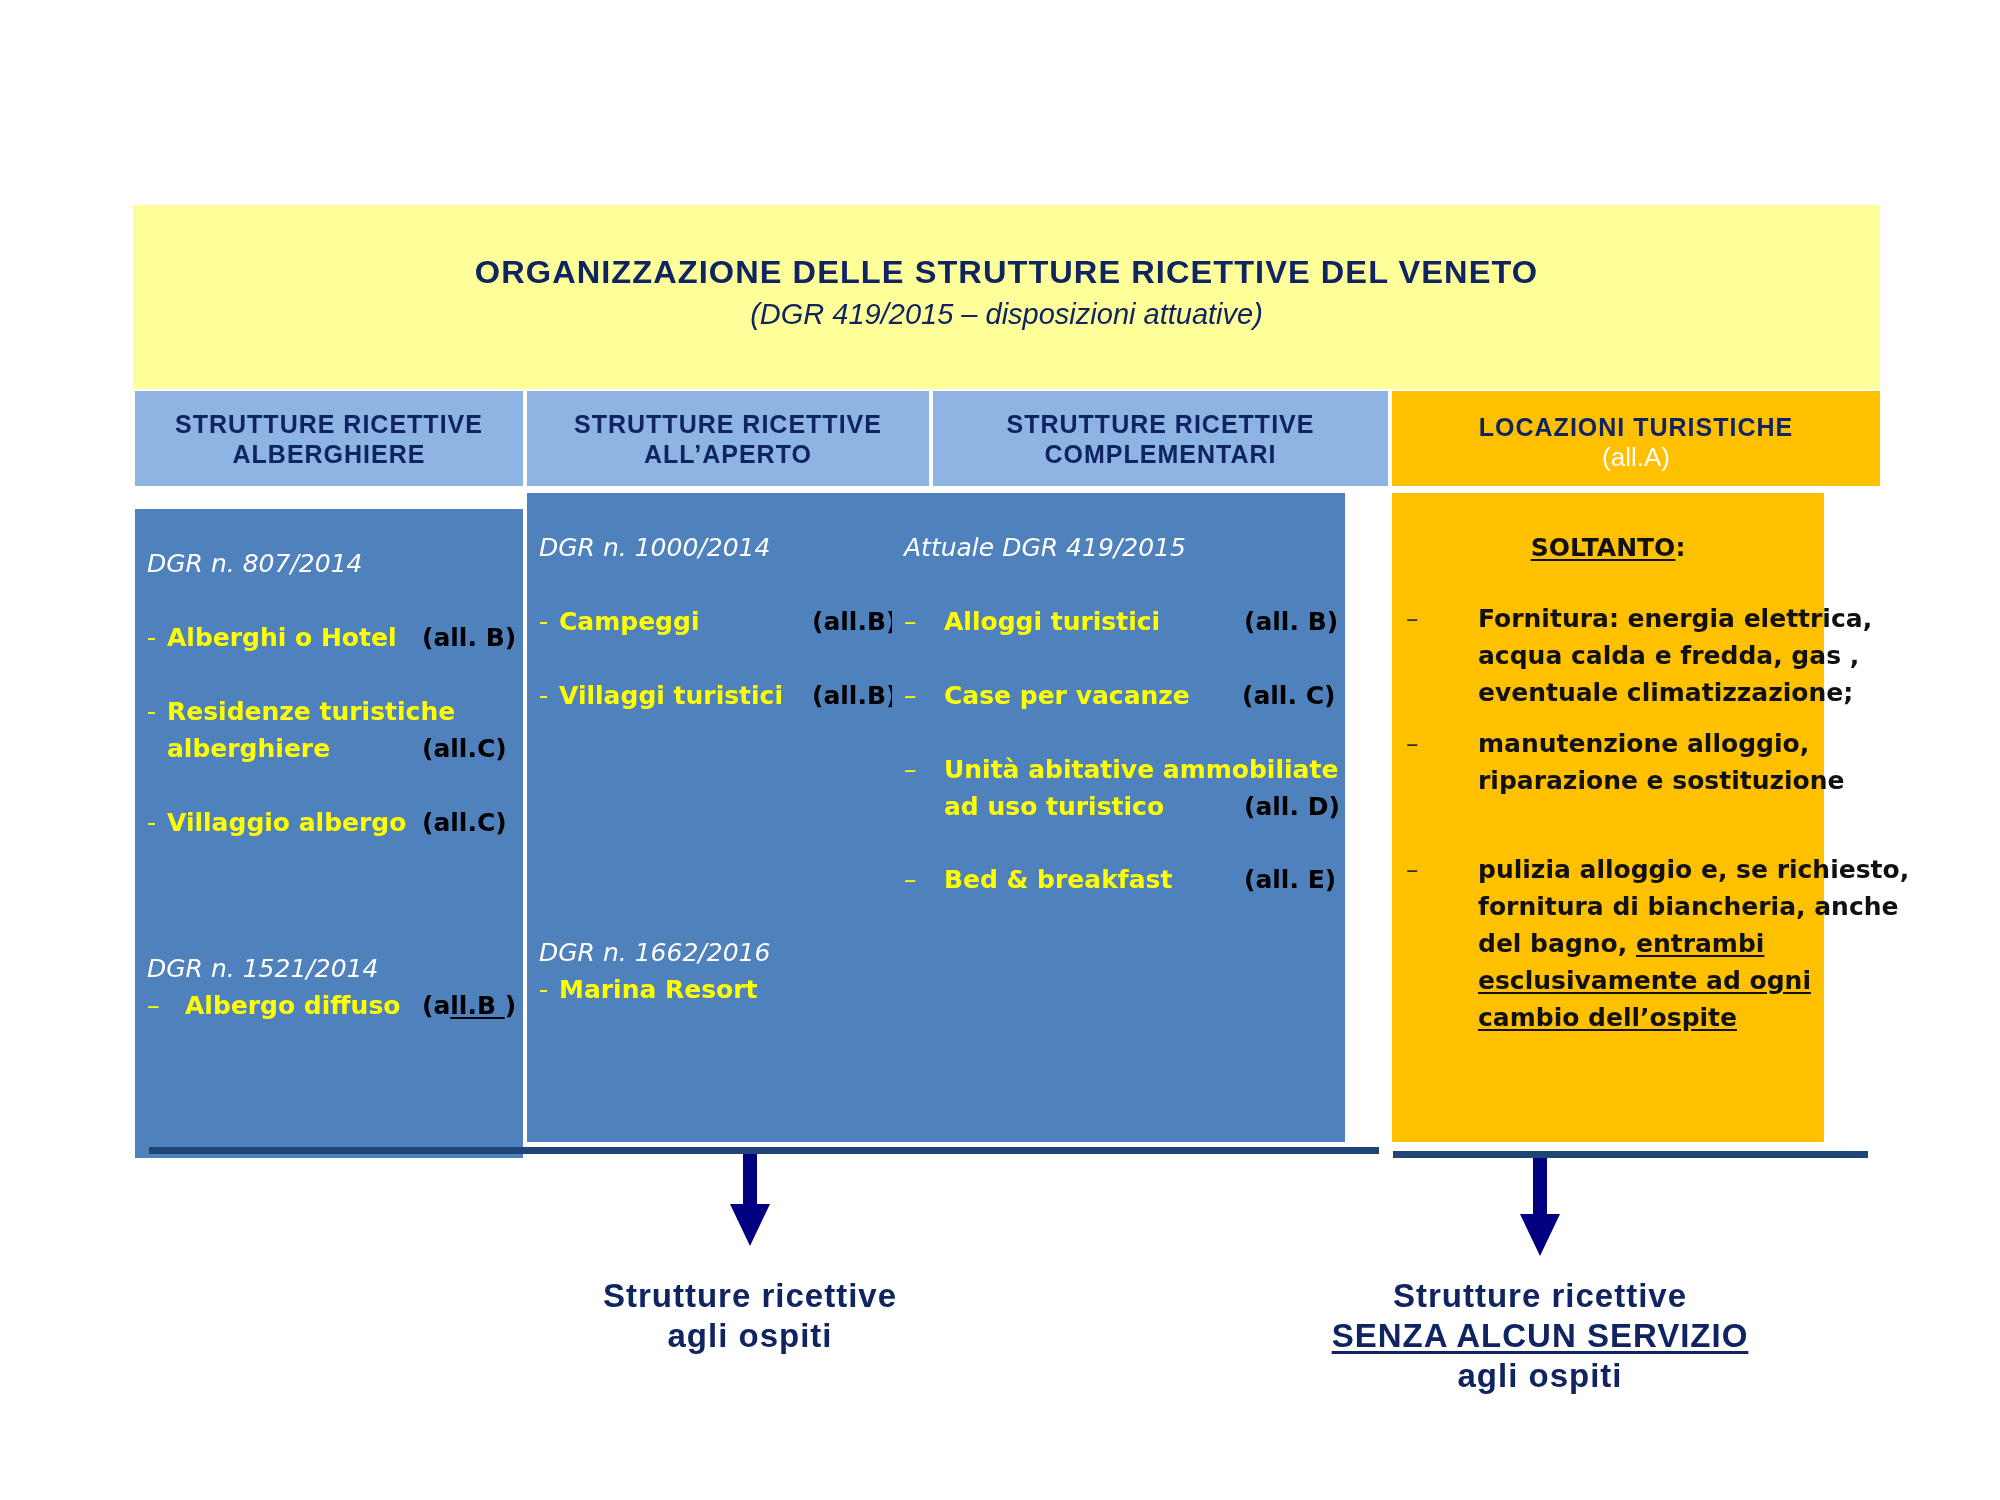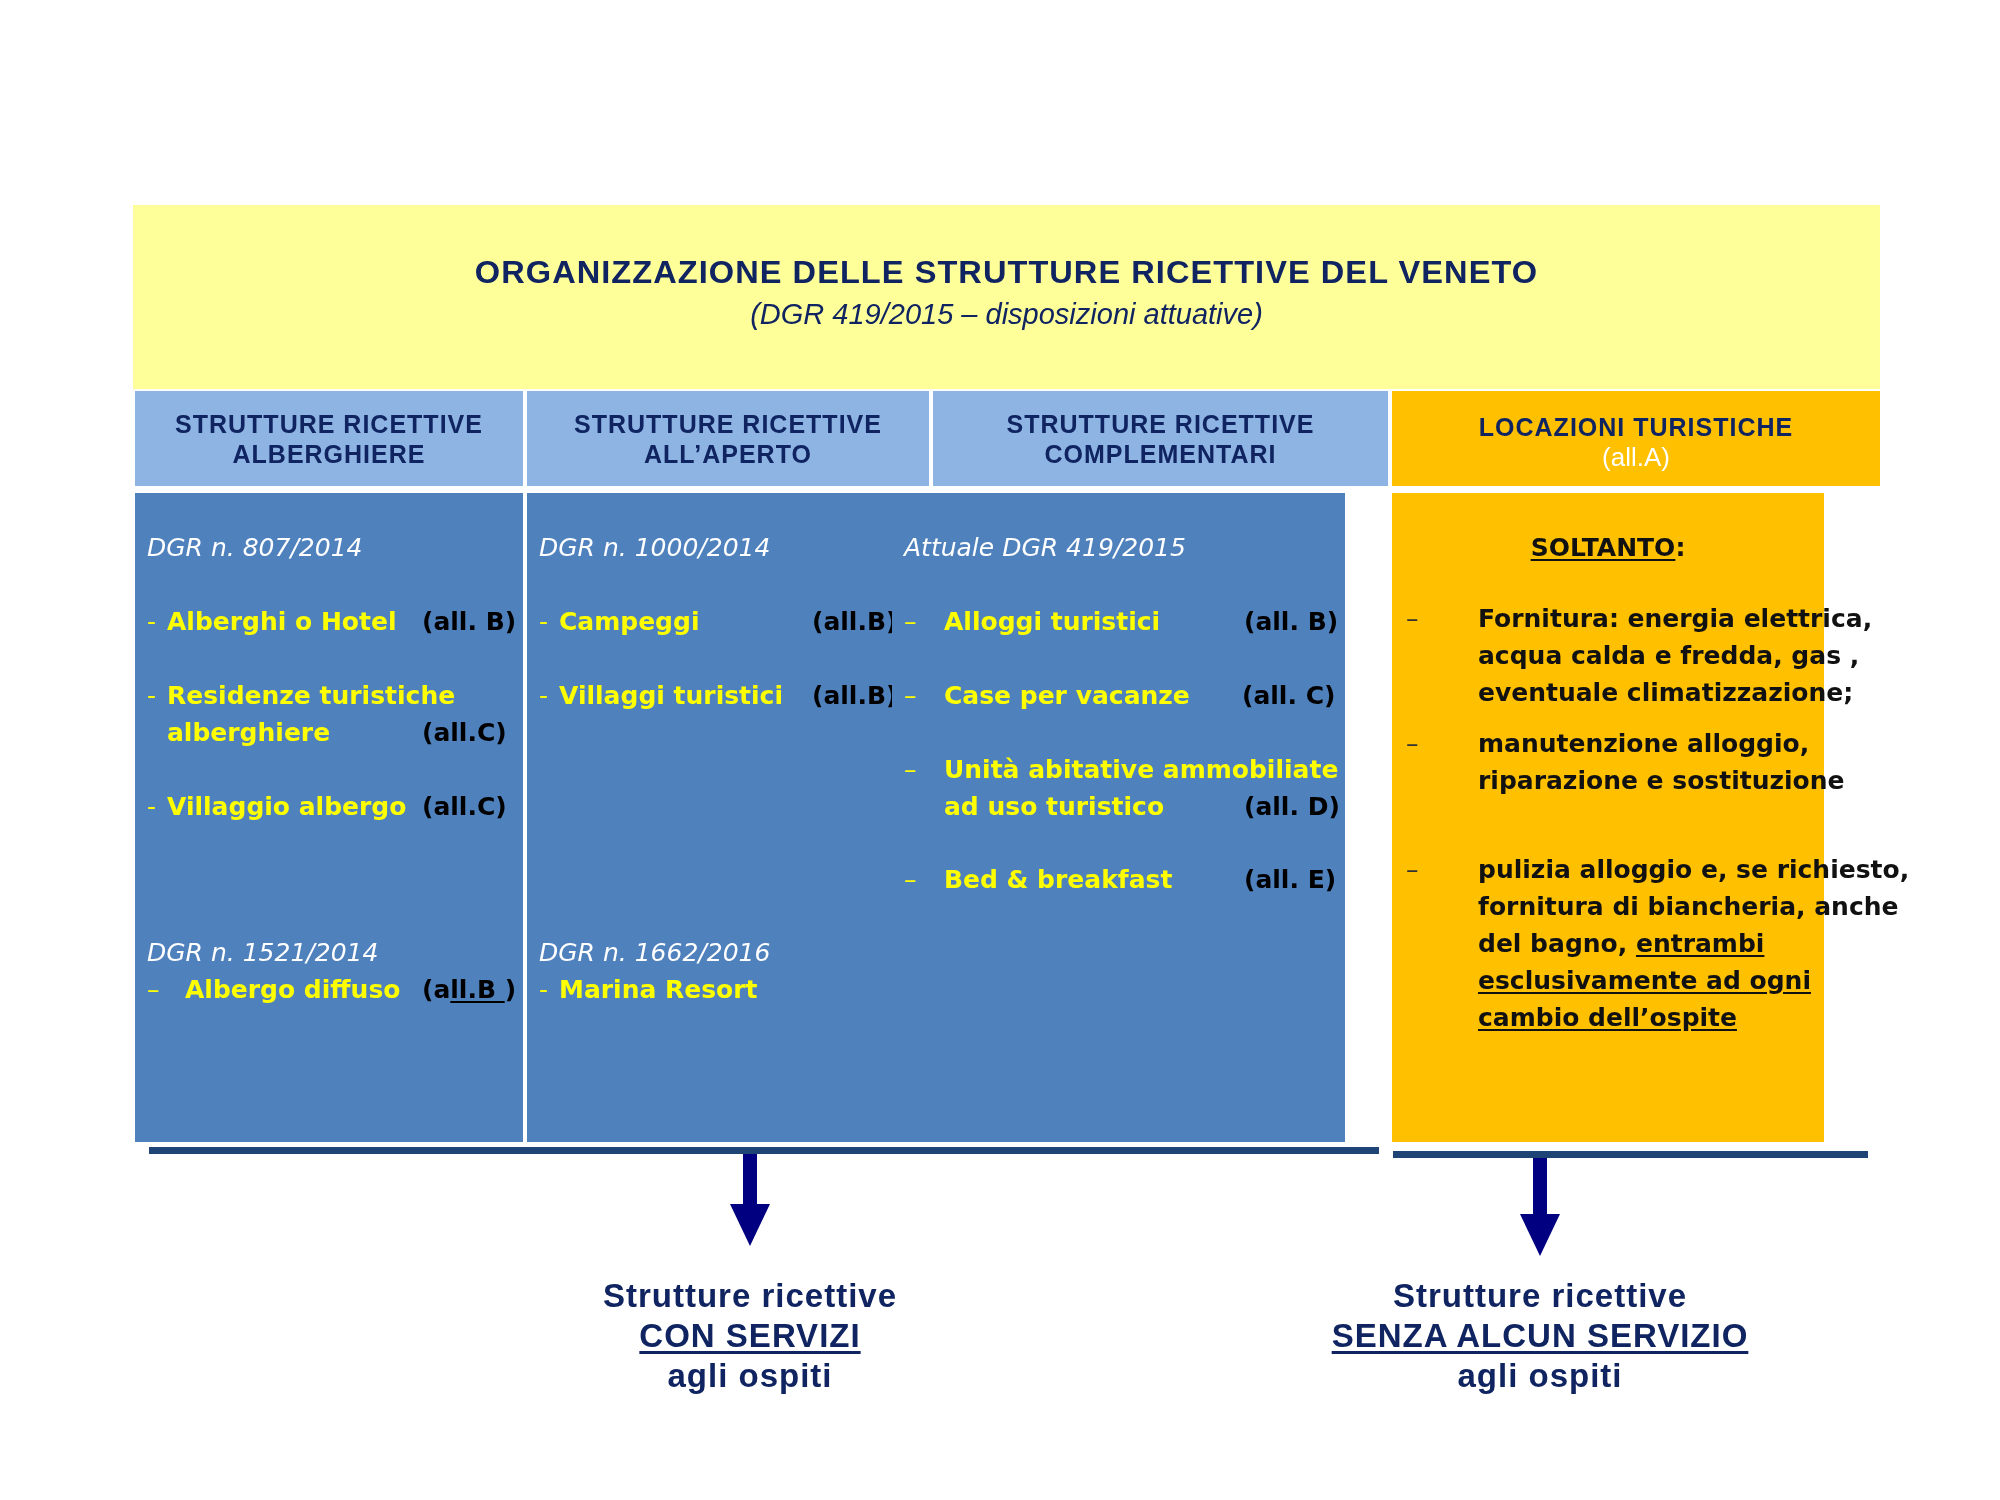--- a/index.html
+++ b/index.html
@@ -56,21 +56,21 @@
 </div>
 <div class="abs hcell hblue" style="left:933px; width:455px;">
   <span>STRUTTURE RICETTIVE</span>
   <span>COMPLEMENTARI</span>
 </div>
 <div class="abs hcell horange" style="left:1392px; width:488px; padding-top:6px;">
   <span>LOCAZIONI  TURISTICHE</span>
   <span class="hsub">(all.A)</span>
 </div>
 
-<div class="abs bcell bblue" style="left:135px; width:388px;">
+<div class="abs bcell bblue" style="left:135px; width:388px;margin-top:16px;">
   <span class="txt dgr" style="left:12px; top:36px;">DGR n. 807/2014</span>
 
   <span class="txt dashy" style="left:12px; top:110px;">-</span>
   <span class="txt yel" style="left:32px; top:110px;">Alberghi o Hotel</span>
   <span class="txt wht" style="left:287px; top:110px;">(all. B)</span>
 
   <span class="txt dashy" style="left:12px; top:184px;">-</span>
   <span class="txt yel" style="left:32px; top:184px;">Residenze turistiche</span>
   <span class="txt yel" style="left:32px; top:221px;">alberghiere</span>
   <span class="txt wht" style="left:287px; top:221px;">(all.C)</span>
@@ -146,20 +146,19 @@
 <div class="abs bar" style="left:149px; top:1147px; width:1230px; height:7px;"></div>
 <div class="abs bar" style="left:1393px; top:1151px; width:475px; height:7px;"></div>
 
 <div class="abs arrow-shaft" style="left:743px; top:1154px; width:14px; height:52px;"></div>
 <div class="abs arrow-head" style="left:730px; top:1204px;"></div>
 <div class="abs arrow-shaft" style="left:1533px; top:1158px; width:14px; height:58px;"></div>
 <div class="abs arrow-head" style="left:1520px; top:1214px;"></div>
 
 <div class="abs outlabel" style="left:500px; width:500px; top:1276px;">
   <div>Strutture ricettive</div>
-  <div><span class="ul">CON SERVIZI</span></div>
   <div>agli ospiti</div>
 </div>
 <div class="abs outlabel" style="left:1240px; width:600px; top:1276px;">
   <div>Strutture ricettive</div>
   <div><span class="ul">SENZA ALCUN SERVIZIO</span></div>
   <div>agli ospiti</div>
 </div>
 
 </body></html>

